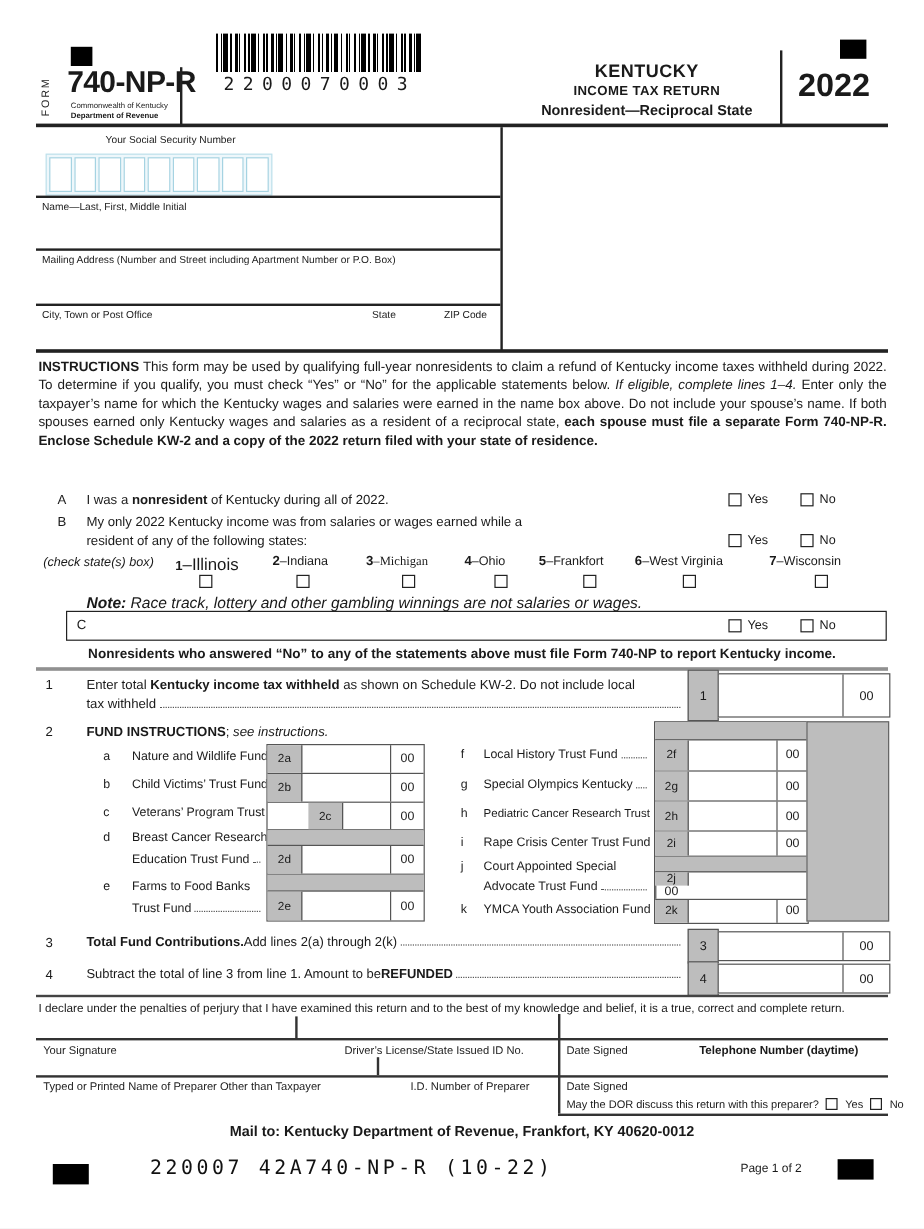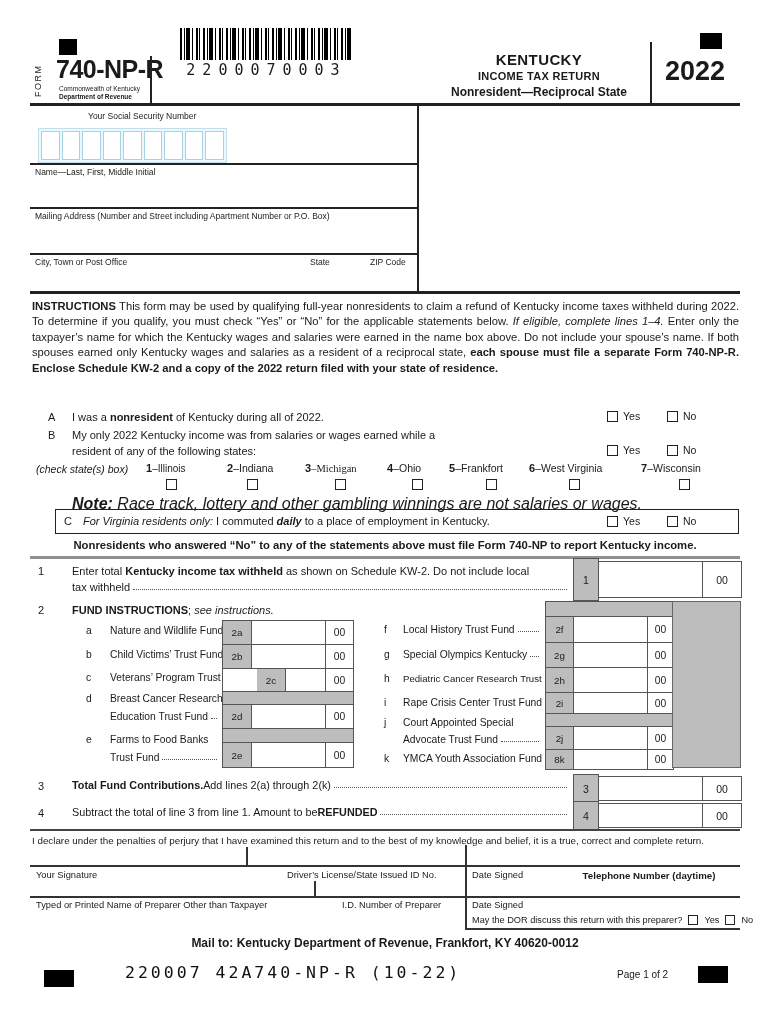--- a/index.html
+++ b/index.html
@@ -123,41 +123,40 @@
   <div class="yn" style="left:607px;top:444px;">
       <span class="cb"></span>
       <span>Yes</span>
     </div>
   <div class="yn" style="left:667px;top:444px;">
       <span class="cb"></span>
       <span>No</span>
     </div>
 
   <div class="qtxt it" style="left:36px;top:463px;font-size:10.5px;">(check state(s) box)</div>
-  <div class="qtxt" style="left:146px;top:462px;"><b class="num">1</b><span style="font-size:10px;">–Illinois</span></div>
+  <div class="qtxt" style="left:146px;top:462px;"><b class="num">1</b><span style="font-size:14px;">–Illinois</span></div>
   <div class="qtxt" style="left:227px;top:462px;"><b class="num">2</b><span style="font-size:10.5px;">–Indiana</span></div>
   <div class="qtxt" style="left:305px;top:462px;"><b class="num">3</b><span style="font-size:10.5px;font-family:Liberation Serif, serif;">–Michigan</span></div>
   <div class="qtxt" style="left:387px;top:462px;"><b class="num">4</b><span style="font-size:10.5px;">–Ohio</span></div>
   <div class="qtxt" style="left:449px;top:462px;"><b class="num">5</b><span style="font-size:10.5px;">–Frankfort</span></div>
   <div class="qtxt" style="left:529px;top:462px;"><b class="num">6</b><span style="font-size:10.5px;">–West Virginia</span></div>
   <div class="qtxt" style="left:641px;top:462px;"><b class="num">7</b><span style="font-size:10.5px;">–Wisconsin</span></div>
 
   <span class="cb abs" style="left:166px;top:479px;"></span>
   <span class="cb abs" style="left:247px;top:479px;"></span>
   <span class="cb abs" style="left:335px;top:479px;"></span>
   <span class="cb abs" style="left:412px;top:479px;"></span>
   <span class="cb abs" style="left:486px;top:479px;"></span>
   <span class="cb abs" style="left:569px;top:479px;"></span>
   <span class="cb abs" style="left:679px;top:479px;"></span>
 
-  <div class="qtxt it" style="left:72px;top:495px;font-size:16px;"><span class="bd">Note:</span><span> Race track, lottery and other gambling winnings are not salaries or wages.</span></div>
+  <div class="qtxt it" style="left:72px;top:495px;font-size:13px;"><span class="bd">Note:</span><span> Race track, lottery and other gambling winnings are not salaries or wages.</span></div>
 
   <div class="abs" style="left:55px;top:509px;width:684px;height:25px;border:1.5px solid #222;box-sizing:border-box;">
     <span class="abs" style="left:8px;top:5px;font-size:11px;">C</span>
-    <span class="abs" style="left:27px;top:5px;font-size:11px;white-space:nowrap;"><span class="it">For Virginia residents only:</span><span>  I commuted </span><span class="bd it">daily</span><span> to a place of employment in Kentucky.</span></span>
   </div>
   <div class="yn" style="left:607px;top:515px;">
       <span class="cb"></span>
       <span>Yes</span>
     </div>
   <div class="yn" style="left:667px;top:515px;">
       <span class="cb"></span>
       <span>No</span>
     </div>
 
@@ -291,27 +290,27 @@
         <div class="fbox" style="width:27px;">2h</div>
         <div class="fmain"></div>
         <div class="fcents" style="width:25px;">00</div>
       </div>
     <div class="frow" style="height:21px;">
         <div class="fbox" style="width:27px;">2i</div>
         <div class="fmain"></div>
         <div class="fcents" style="width:25px;">00</div>
       </div>
     <div class="frow grayrow" style="height:13px;"></div>
-    <div class="frow" style="height:23px;">
+    <div class="frow" style="height:23px;flex-direction:column;">
         <div class="fbox" style="width:27px;">2j</div>
         <div class="fmain"></div>
         <div class="fcents" style="width:25px;">00</div>
       </div>
     <div class="frow" style="height:19px;">
-        <div class="fbox" style="width:27px;">8k</div>
+        <div class="fbox" style="width:27px;">2k</div>
         <div class="fmain"></div>
         <div class="fcents" style="width:25px;">00</div>
       </div>
   </div>
   <div class="abs" style="left:672px;top:601px;width:69px;height:167px;background:#bdbdbd;border:1px solid #666;box-sizing:border-box;"></div>
 
   <div class="qtxt" style="left:38px;top:780px;">3</div>
   <div class="flexrow" style="left:72px;top:779px;width:498px;font-size:10.8px;">
       <span class="bd">Total Fund Contributions.</span>
       <span> Add lines 2(a) through 2(k)</span>

